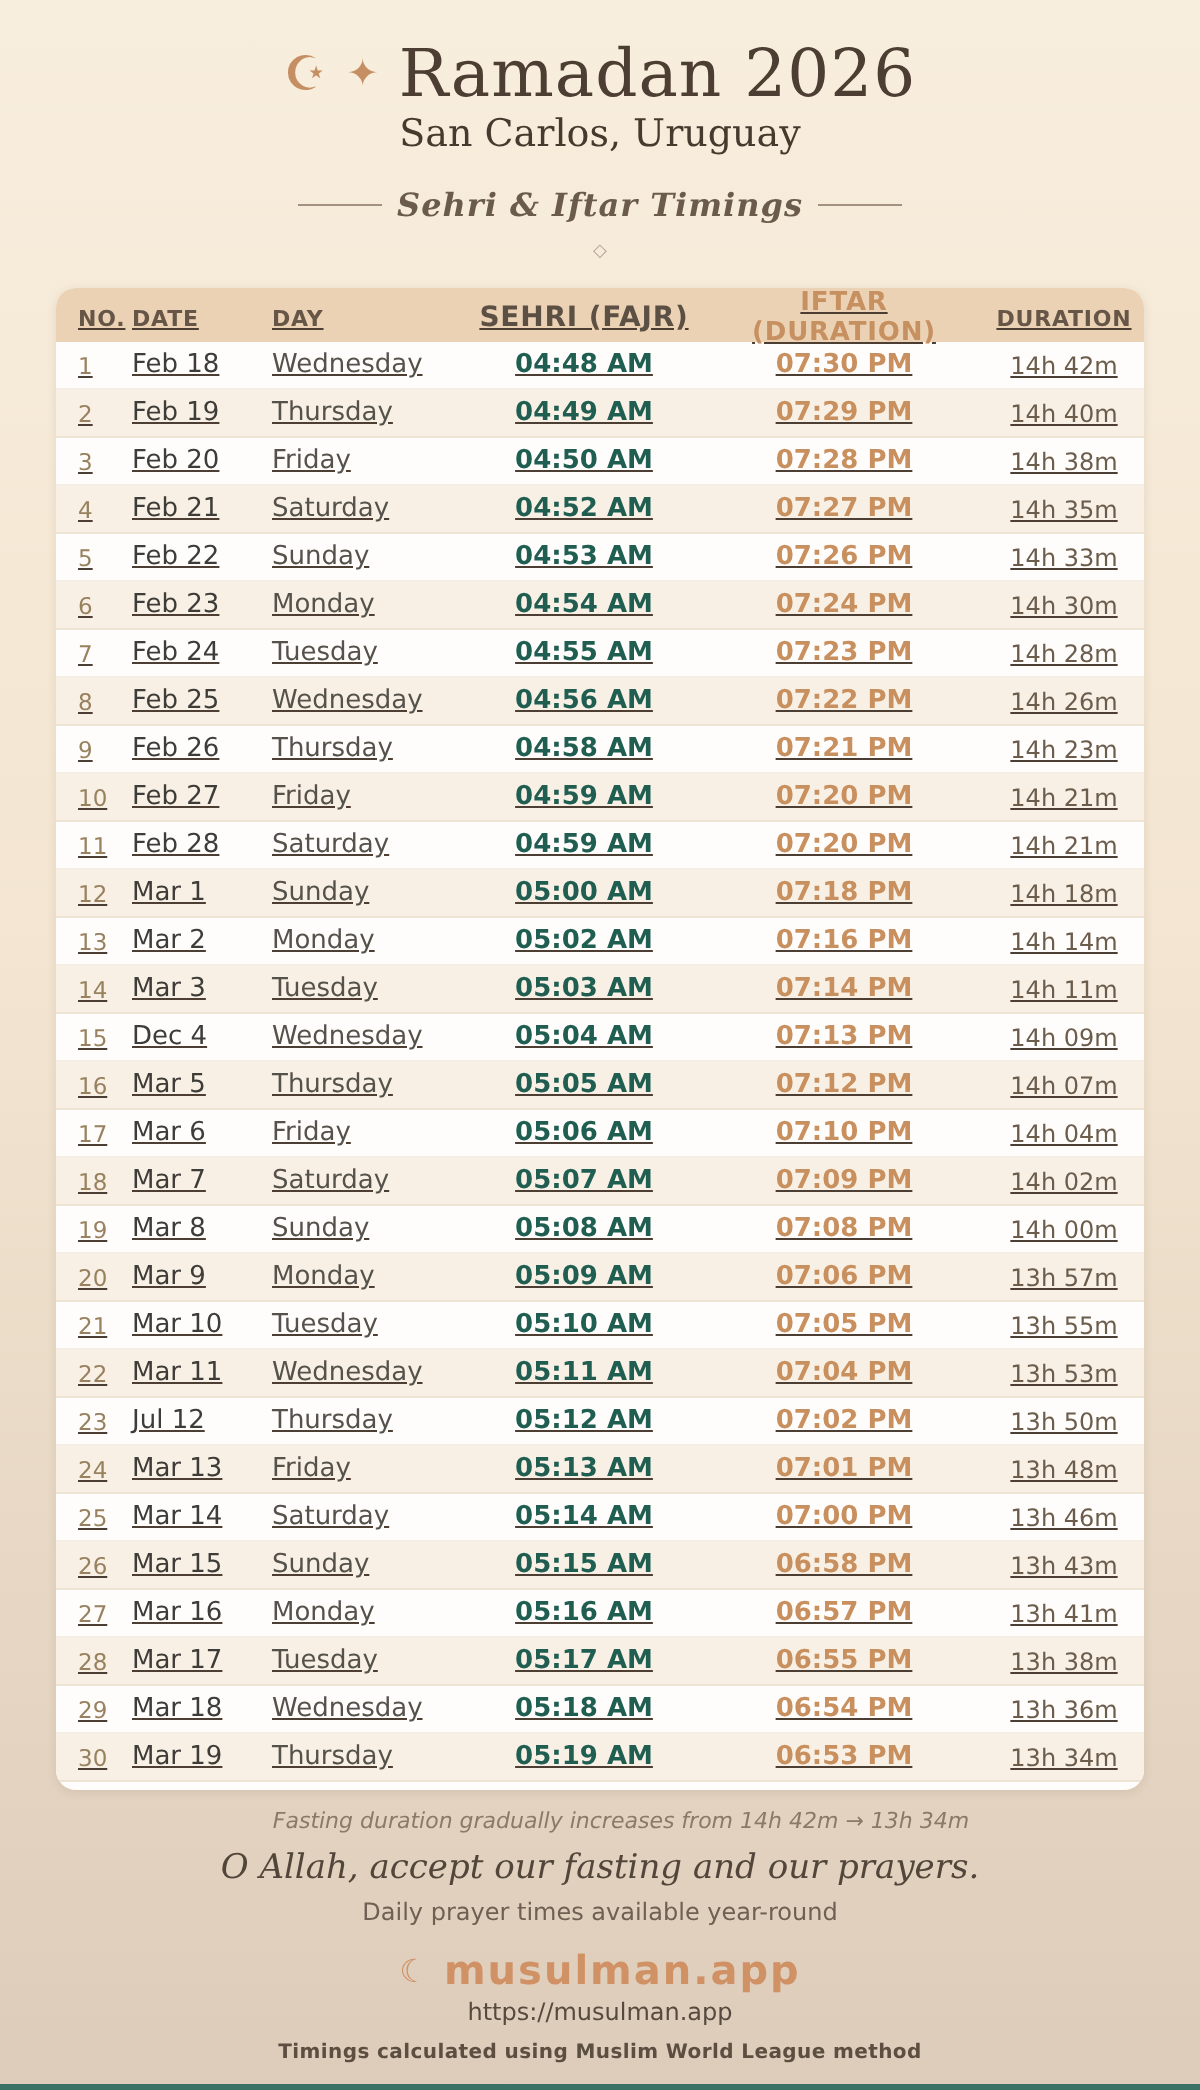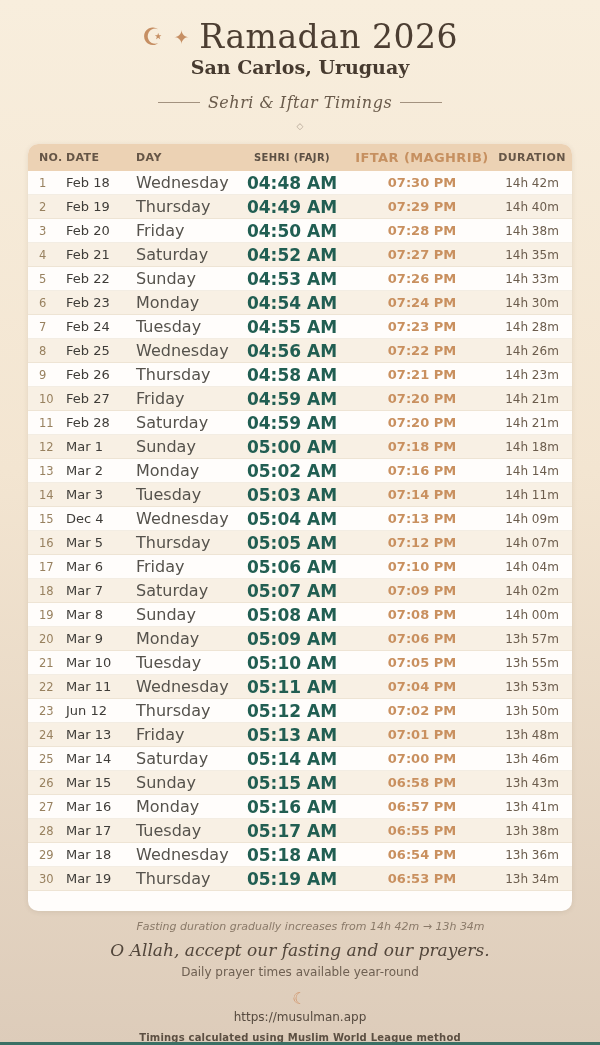--- a/index.html
+++ b/index.html
@@ -17,67 +17,69 @@
   .title-row {
     display: flex; align-items: center; justify-content: center; gap: 10px;
     font-family: "DejaVu Serif", "Liberation Serif", serif;
     font-size: 33px; line-height: 38px; color: #4c3e32;
   }
   .crescent { font-size: 24px; color: #c68f63; line-height: 1; }
   .star4 { font-size: 19px; color: #c68f63; line-height: 1; }
   .title-text { font-weight: 400; letter-spacing: 0.5px; }
   .location {
     font-family: "DejaVu Serif", "Liberation Serif", serif;
-    font-size: 19px; font-weight: 700; color: #463a2f; margin-top: 0px;
+    font-size: 19px; font-weight: 400; color: #463a2f; margin-top: 0px;
   }
   .divider-row {
     display: flex; align-items: center; justify-content: center; gap: 8px;
     margin-top: 15px;
+    font-weight: bold;
   }
   .divider-line { width: 42px; height: 1px; background: #a3927f; }
   .section-title {
     font-family: "DejaVu Serif", "Liberation Serif", serif;
     font-style: italic; font-size: 16px; color: #6a5b4b; letter-spacing: 0.5px;
   }
   .meta { margin-top: 9px; font-size: 11px; color: #76685a; letter-spacing: 0.3px; }
   .ornament { margin-top: 9px; font-size: 9px; color: #b3a494; }
 
   .card {
     margin: 13px 28px 0 28px;
     background: #fffdfb;
     border-radius: 10px;
     box-shadow: 0 1px 5px rgba(90, 70, 50, 0.12);
     overflow: hidden;
-    padding-bottom: 20px;
+    padding-bottom: 4px;
+    text-decoration: underline;
   }
   .t-row {
     display: grid;
     grid-template-columns: 30px 78px 96px 120px 140px 80px;
     align-items: center;
     height: 24px;
   }
   .t-head {
     height: 27px;
     background: #ecd2b4;
     font-size: 11px; font-weight: 700; letter-spacing: 0.4px;
     color: #665647;
   }
   .t-head .c-iftar { color: #c69060; }
   .t-row:nth-child(even) { background: #f8f0e4; }
   .t-row { border-bottom: 1px solid rgba(222, 205, 182, 0.35); }
   .t-head { border-bottom: none; }
   .c-no   { padding-left: 11px; text-align: left; font-size: 11.5px; color: #98815f; }
   .c-date { text-align: left; padding-left: 8px; font-size: 13px; color: #3e3c38; }
-  .c-day  { text-align: left; font-size: 16px; color: #55524c; }
-  .c-sehri { text-align: center; font-size: 17px; font-weight: 700; color: #215e52; }
+  .c-day  { text-align: left; font-size: 13px; color: #55524c; }
+  .c-sehri { text-align: center; font-size: 13px; font-weight: 700; color: #215e52; }
   .c-iftar { text-align: center; font-size: 13px; font-weight: 700; color: #c9905f; }
   .c-dur  { text-align: center; font-size: 12px; color: #6b5c4c; }
   .t-head .c-no { color: #665647; font-size: 11px; }
   .t-head .c-date, .t-head .c-day { color: #665647; font-size: 11px; }
-  .t-head .c-sehri { color: #5c5044; font-size: 10px; }
+  .t-head .c-sehri { color: #5c5044; font-size: 14px; }
   .t-head .c-dur { color: #665647; font-size: 11px; }
 
   .footer { text-align: center; }
   .footer-note { margin-top: 9px; font-style: italic; font-size: 11px; color: #8a7a69; padding-left: 21px; }
   .dua {
     margin-top: 7px;
     font-family: "DejaVu Serif", "Liberation Serif", serif;
     font-style: italic; font-size: 17px; color: #52463b;
   }
   .avail { margin-top: 5px; font-size: 12px; color: #6e6052; }
@@ -111,21 +113,21 @@
   </div>
   <div class="ornament">◇</div>
 </div>
 
 <div class="card">
   <div class="t-row t-head">
     <div class="c-no">NO.</div>
     <div class="c-date">DATE</div>
     <div class="c-day">DAY</div>
     <div class="c-sehri">SEHRI (FAJR)</div>
-    <div class="c-iftar">IFTAR (MAGHRIB)</div>
+    <div class="c-iftar">IFTAR (DURATION)</div>
     <div class="c-dur">DURATION</div>
   </div>
   <div id="table-body">
       <div class="t-row">
         <div class="c-no">1</div>
         <div class="c-date">Feb 18</div>
         <div class="c-day">Wednesday</div>
         <div class="c-sehri">04:48 AM</div>
         <div class="c-iftar">07:30 PM</div>
         <div class="c-dur">14h 42m</div>
@@ -293,21 +295,21 @@
       <div class="t-row">
         <div class="c-no">22</div>
         <div class="c-date">Mar 11</div>
         <div class="c-day">Wednesday</div>
         <div class="c-sehri">05:11 AM</div>
         <div class="c-iftar">07:04 PM</div>
         <div class="c-dur">13h 53m</div>
       </div>
       <div class="t-row">
         <div class="c-no">23</div>
-        <div class="c-date">Jun 12</div>
+        <div class="c-date">Jul 12</div>
         <div class="c-day">Thursday</div>
         <div class="c-sehri">05:12 AM</div>
         <div class="c-iftar">07:02 PM</div>
         <div class="c-dur">13h 50m</div>
       </div>
       <div class="t-row">
         <div class="c-no">24</div>
         <div class="c-date">Mar 13</div>
         <div class="c-day">Friday</div>
         <div class="c-sehri">05:13 AM</div>
@@ -364,18 +366,19 @@
       </div>
     </div>
 </div>
 
 <div class="footer">
   <div class="footer-note">Fasting duration gradually increases from 14h 42m → 13h 34m</div>
   <div class="dua">O Allah, accept our fasting and our prayers.</div>
   <div class="avail">Daily prayer times available year-round</div>
   <div class="brand-row">
     <span class="brand-crescent">☾</span>
+    <span>musulman.app</span>
   </div>
   <div class="url">https://musulman.app</div>
   <div class="method">Timings calculated using Muslim World League method</div>
 </div>
 
 <div class="bottom-bar"></div>
 
 </body></html>

